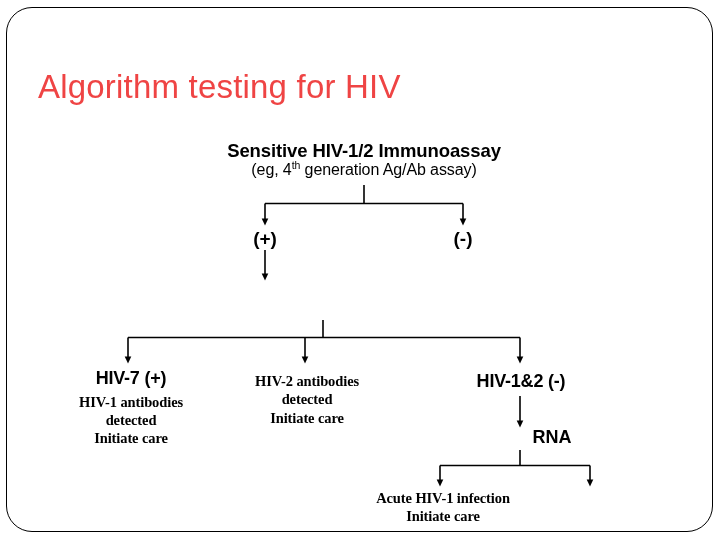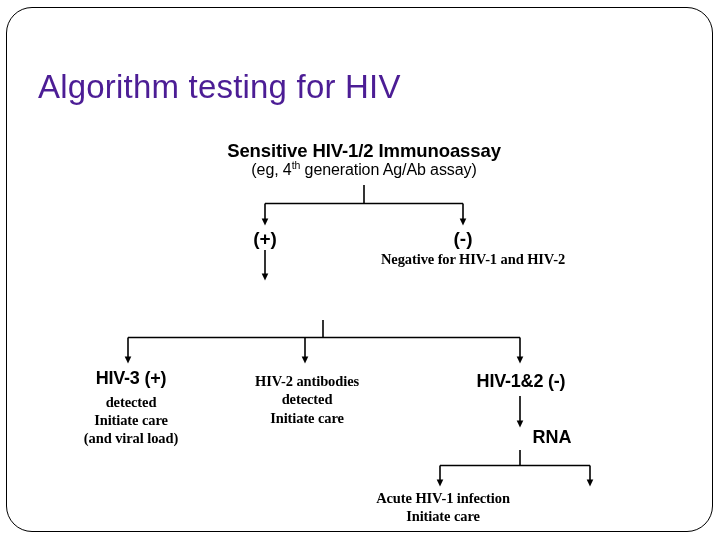--- a/index.html
+++ b/index.html
@@ -32,21 +32,21 @@
     box-sizing: border-box;
     pointer-events: none;
   }
   #slide-title {
     position: absolute;
     left: 38px;
     top: 68px;
     font-family: "Liberation Sans", sans-serif;
     font-size: 33px;
     font-weight: 400;
-    color: #4c1d95;
+    color: #ef4444;
     letter-spacing: 0.2px;
     white-space: nowrap;
   }
 
   
   #flow {
     position: absolute;
     left: 0;
     top: 0;
     width: 720px;
@@ -164,30 +164,29 @@
     <div class="node center-x" style="left:364px; top:140px;">
       <div class="hdr-main">Sensitive HIV-1/2 Immunoassay</div>
       <div class="hdr-sub"><span>(eg, 4</span><sup>th</sup><span> generation Ag/Ab assay)</span></div>
     </div>
 
     <div class="node sign center-x" style="left:265px; top:228px;">(+)</div>
 
     <div class="node sign center-x" style="left:463px; top:228px;">(-)</div>
 
     <div class="node serif-note center-x" style="left:473px; top:251px;">
-      <div>Negative for HIV-1 and HIV-2</div>
     </div>
 
 
     <div class="node center-x" style="left:131px; top:368px;">
-      <div class="branch-title">HIV-3 (+)</div>
+      <div class="branch-title">HIV-7 (+)</div>
       <div class="branch-body" style="margin-top:4px;">
+        <div>HIV-1 antibodies</div>
         <div>detected</div>
         <div>Initiate care</div>
-        <div>(and viral load)</div>
       </div>
     </div>
 
     <div class="node center-x" style="left:307px; top:368px;">
       <div class="branch-body" style="margin-top:4px;">
         <div>HIV-2 antibodies</div>
         <div>detected</div>
         <div>Initiate care</div>
       </div>
     </div>

